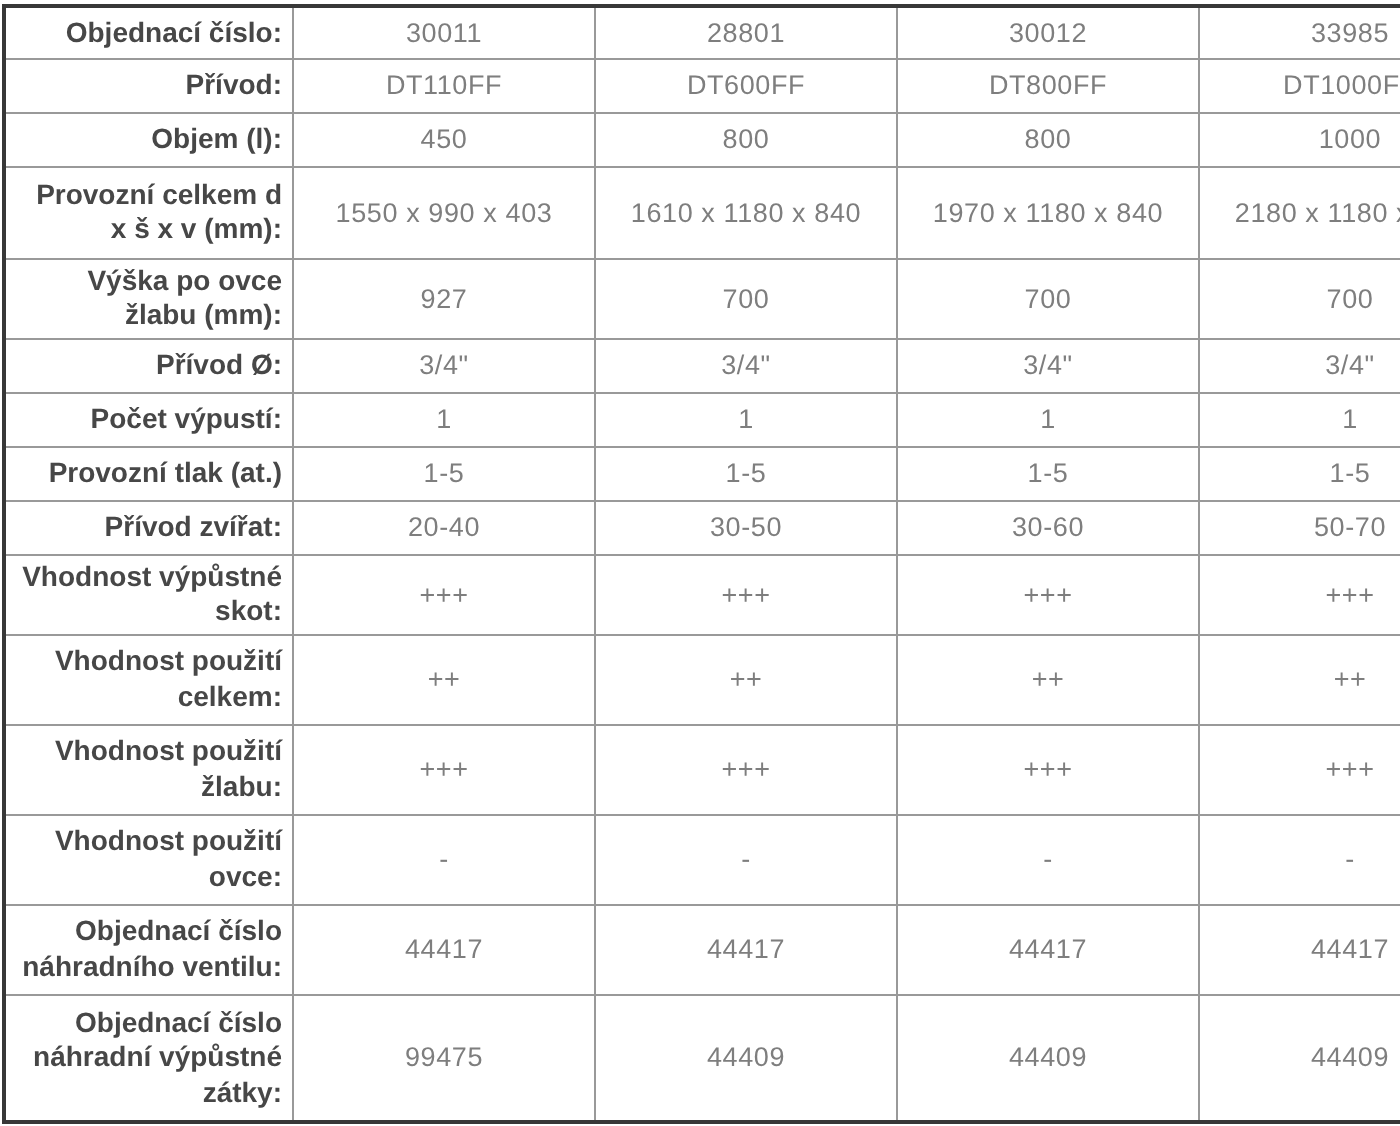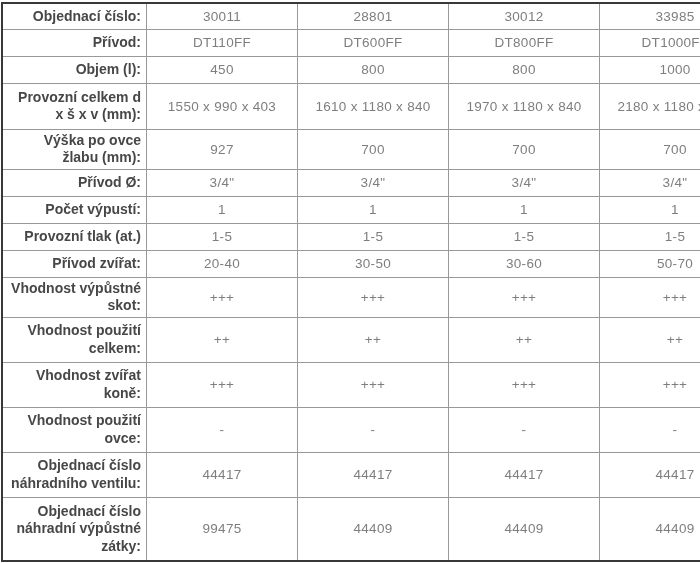--- a/index.html
+++ b/index.html
@@ -129,21 +129,21 @@
           <td>+++</td>
         </tr>
         <tr style="height: 45px;">
           <th>Vhodnost použití celkem:</th>
           <td>++</td>
           <td>++</td>
           <td>++</td>
           <td>++</td>
         </tr>
         <tr style="height: 45px;">
-          <th>Vhodnost zvířat koně:</th>
+          <th>Vhodnost použití žlabu:</th>
           <td>+++</td>
           <td>+++</td>
           <td>+++</td>
           <td>+++</td>
         </tr>
         <tr style="height: 45px;">
           <th>Vhodnost použití ovce:</th>
           <td>-</td>
           <td>-</td>
           <td>-</td>

